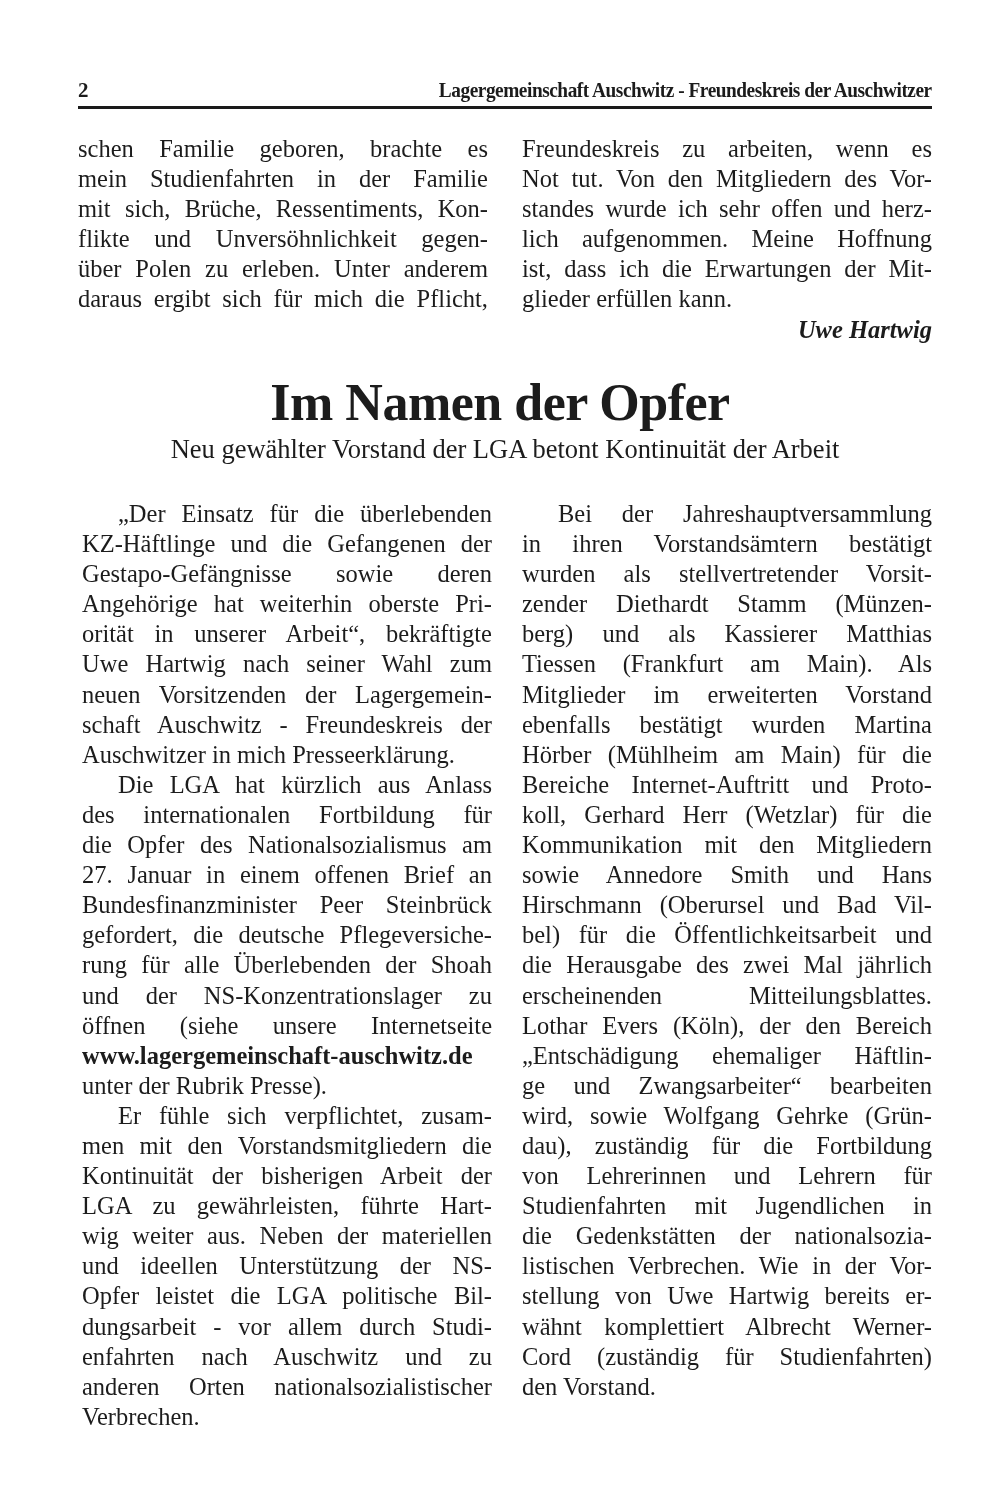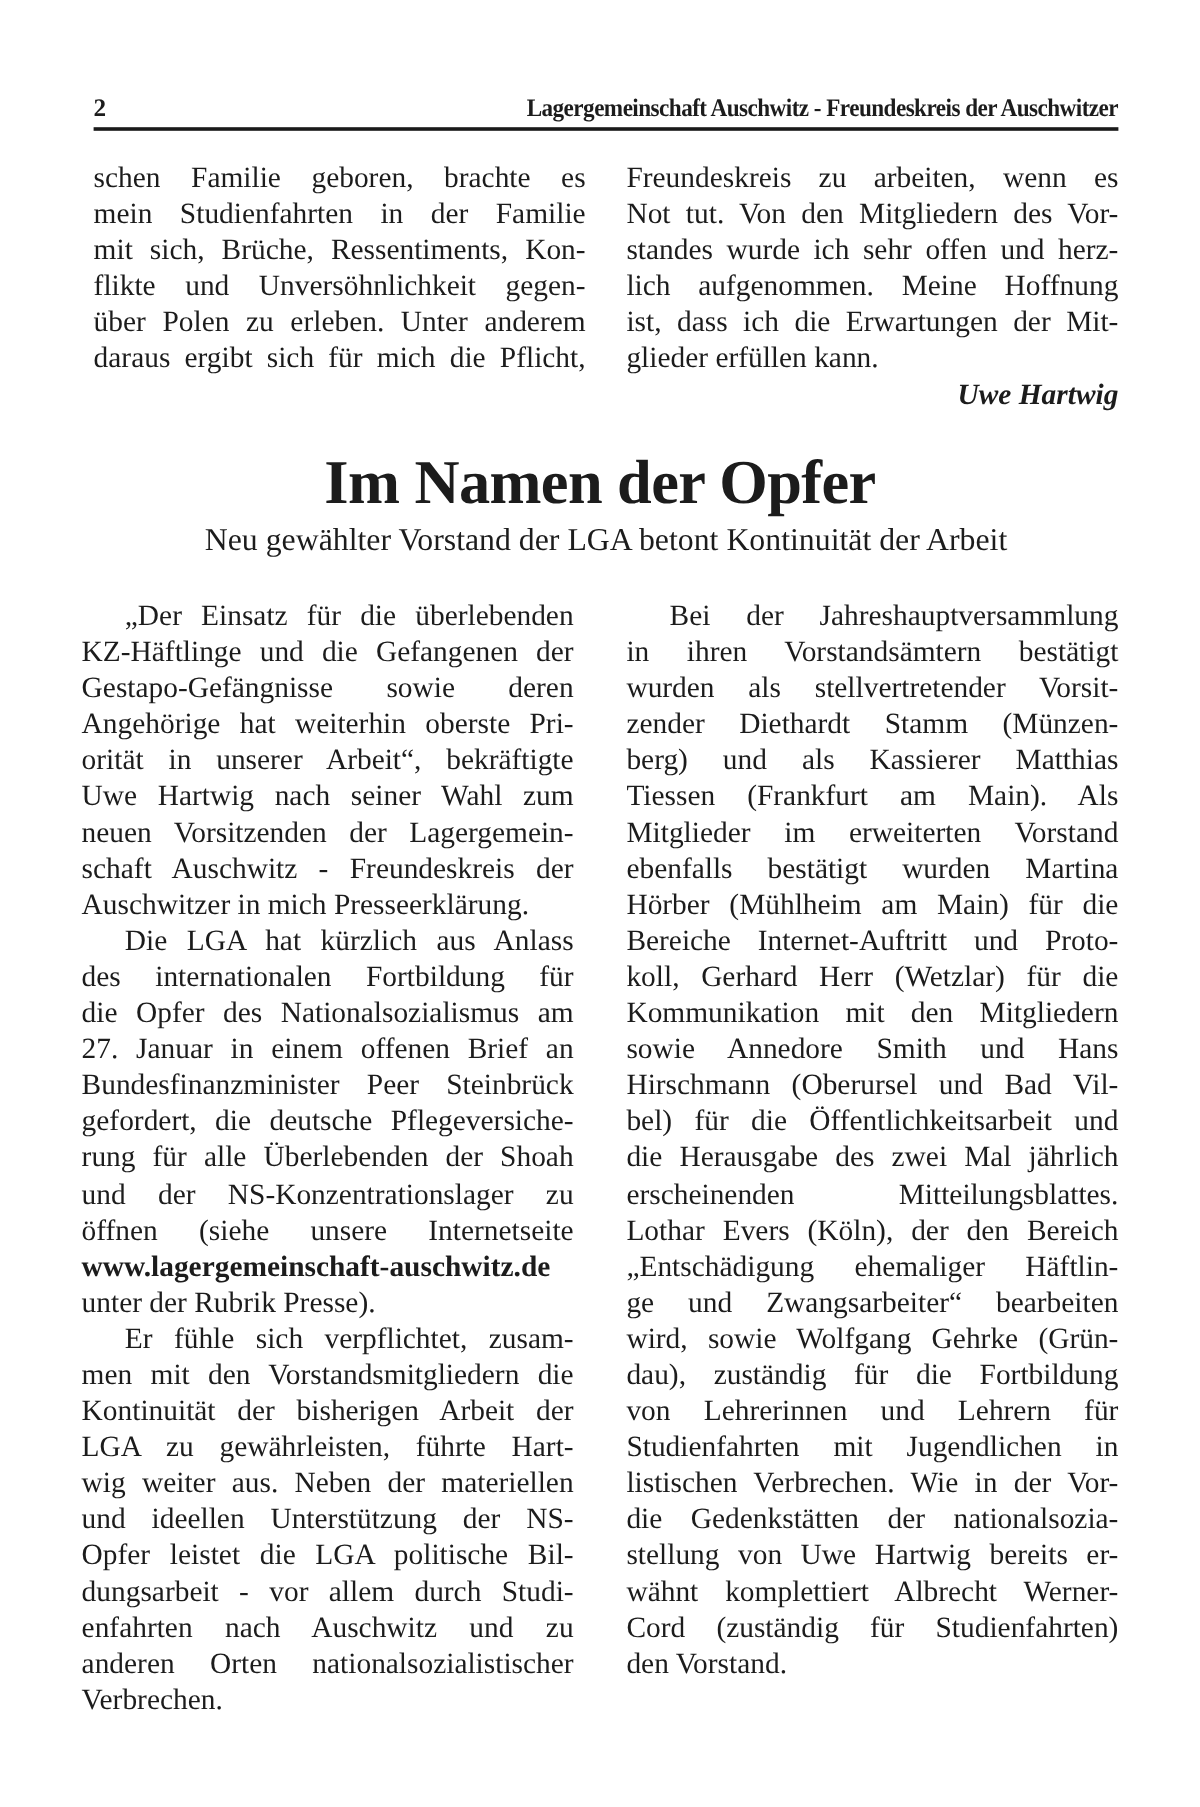--- a/index.html
+++ b/index.html
@@ -94,21 +94,21 @@
     }
     .subheadline {
       position: absolute;
       left: 0;
       top: 432px;
       width: 1010px;
       text-align: center;
       font-size: 26.5px;
       line-height: 34px;
     }
-    .col-main-left { left: 68px; top: 499px; width: 410px; }
+    .col-main-left { left: 82px; top: 499px; width: 410px; }
     .col-main-right { left: 522px; top: 499px; width: 410px; }
   </style>
 </head>
 <body>
 
 <div class="header">
   <span class="page-number">2</span>
   <span class="running-title">Lagergemeinschaft Auschwitz - Freundeskreis der Auschwitzer</span>
 </div>
 <div class="header-rule"></div>
@@ -187,19 +187,19 @@
   <span class="line">bel) für die Öffentlichkeitsarbeit und</span>
   <span class="line">die Herausgabe des zwei Mal jährlich</span>
   <span class="line">erscheinenden Mitteilungsblattes.</span>
   <span class="line">Lothar Evers (Köln), der den Bereich</span>
   <span class="line">„Entschädigung ehemaliger Häftlin-</span>
   <span class="line">ge und Zwangsarbeiter“ bearbeiten</span>
   <span class="line">wird, sowie Wolfgang Gehrke (Grün-</span>
   <span class="line">dau), zuständig für die Fortbildung</span>
   <span class="line">von Lehrerinnen und Lehrern für</span>
   <span class="line">Studienfahrten mit Jugendlichen in</span>
+  <span class="line">die Gedenkstätten der nationalsozia-</span>
   <span class="line">listischen Verbrechen. Wie in der Vor-</span>
-  <span class="line">die Gedenkstätten der nationalsozia-</span>
   <span class="line">stellung von Uwe Hartwig bereits er-</span>
   <span class="line">wähnt komplettiert Albrecht Werner-</span>
   <span class="line">Cord (zuständig für Studienfahrten)</span>
   <span class="line last">den Vorstand.</span>
 </div>
 
 </body></html>

